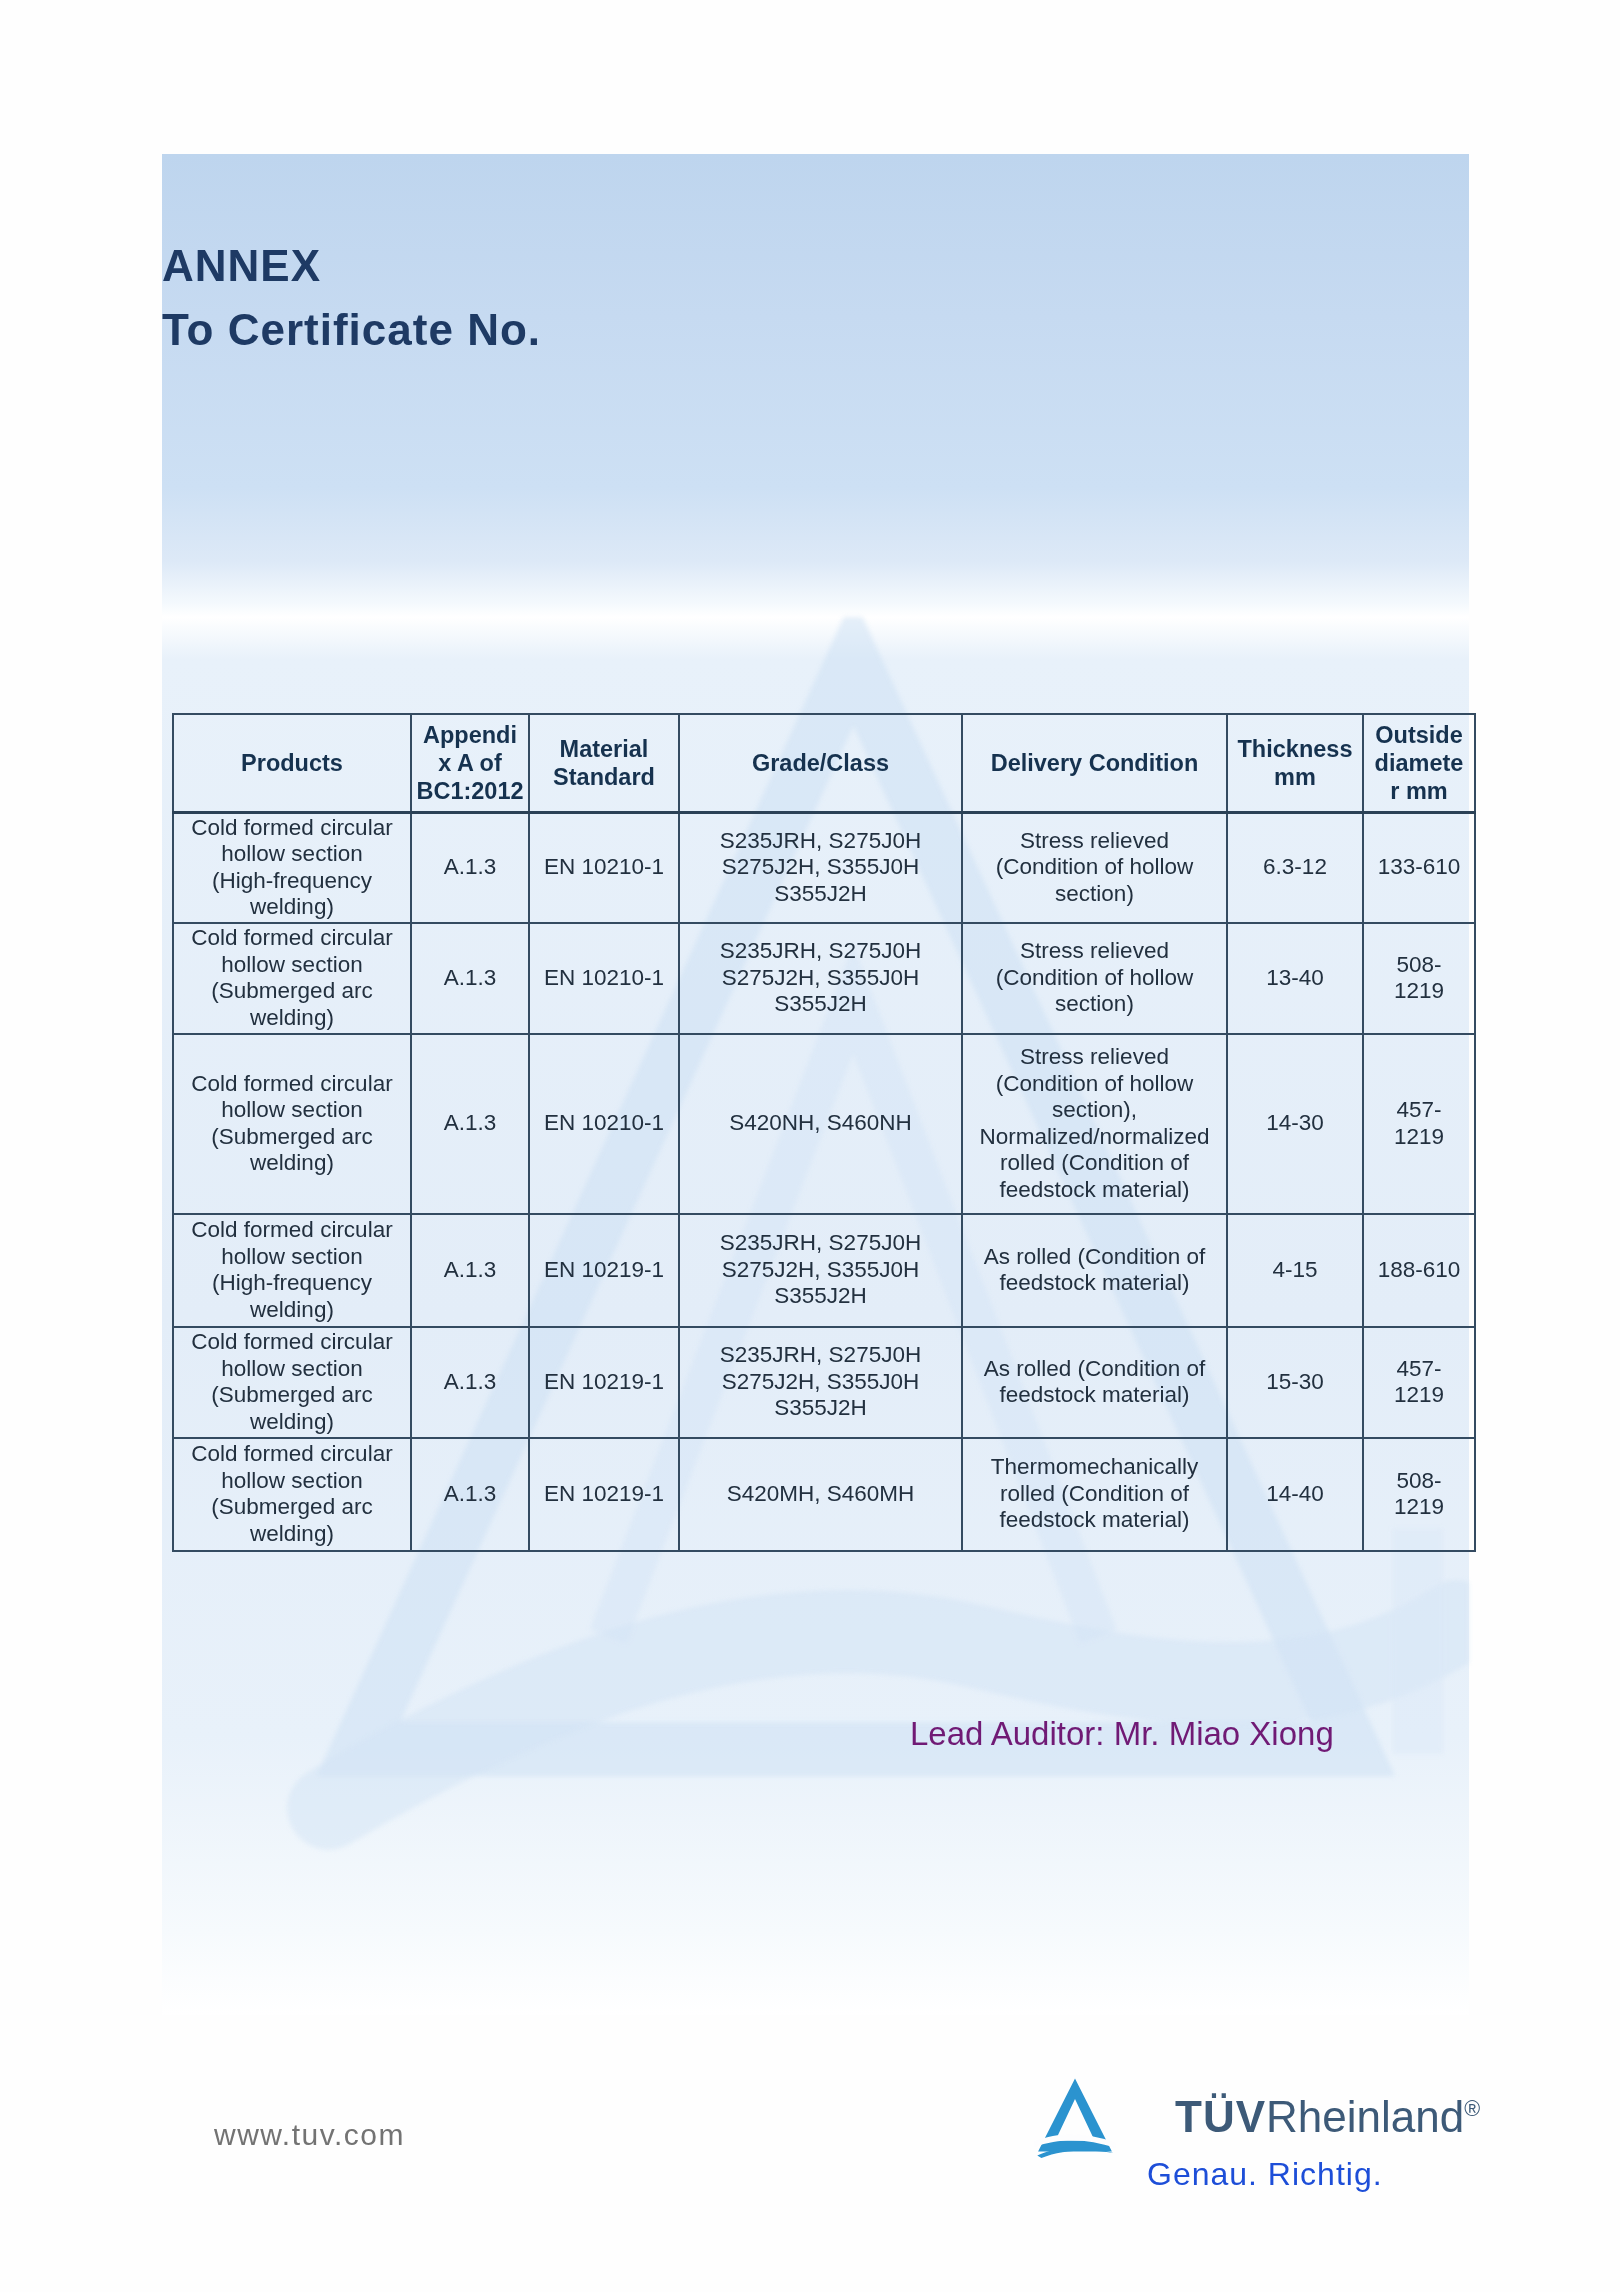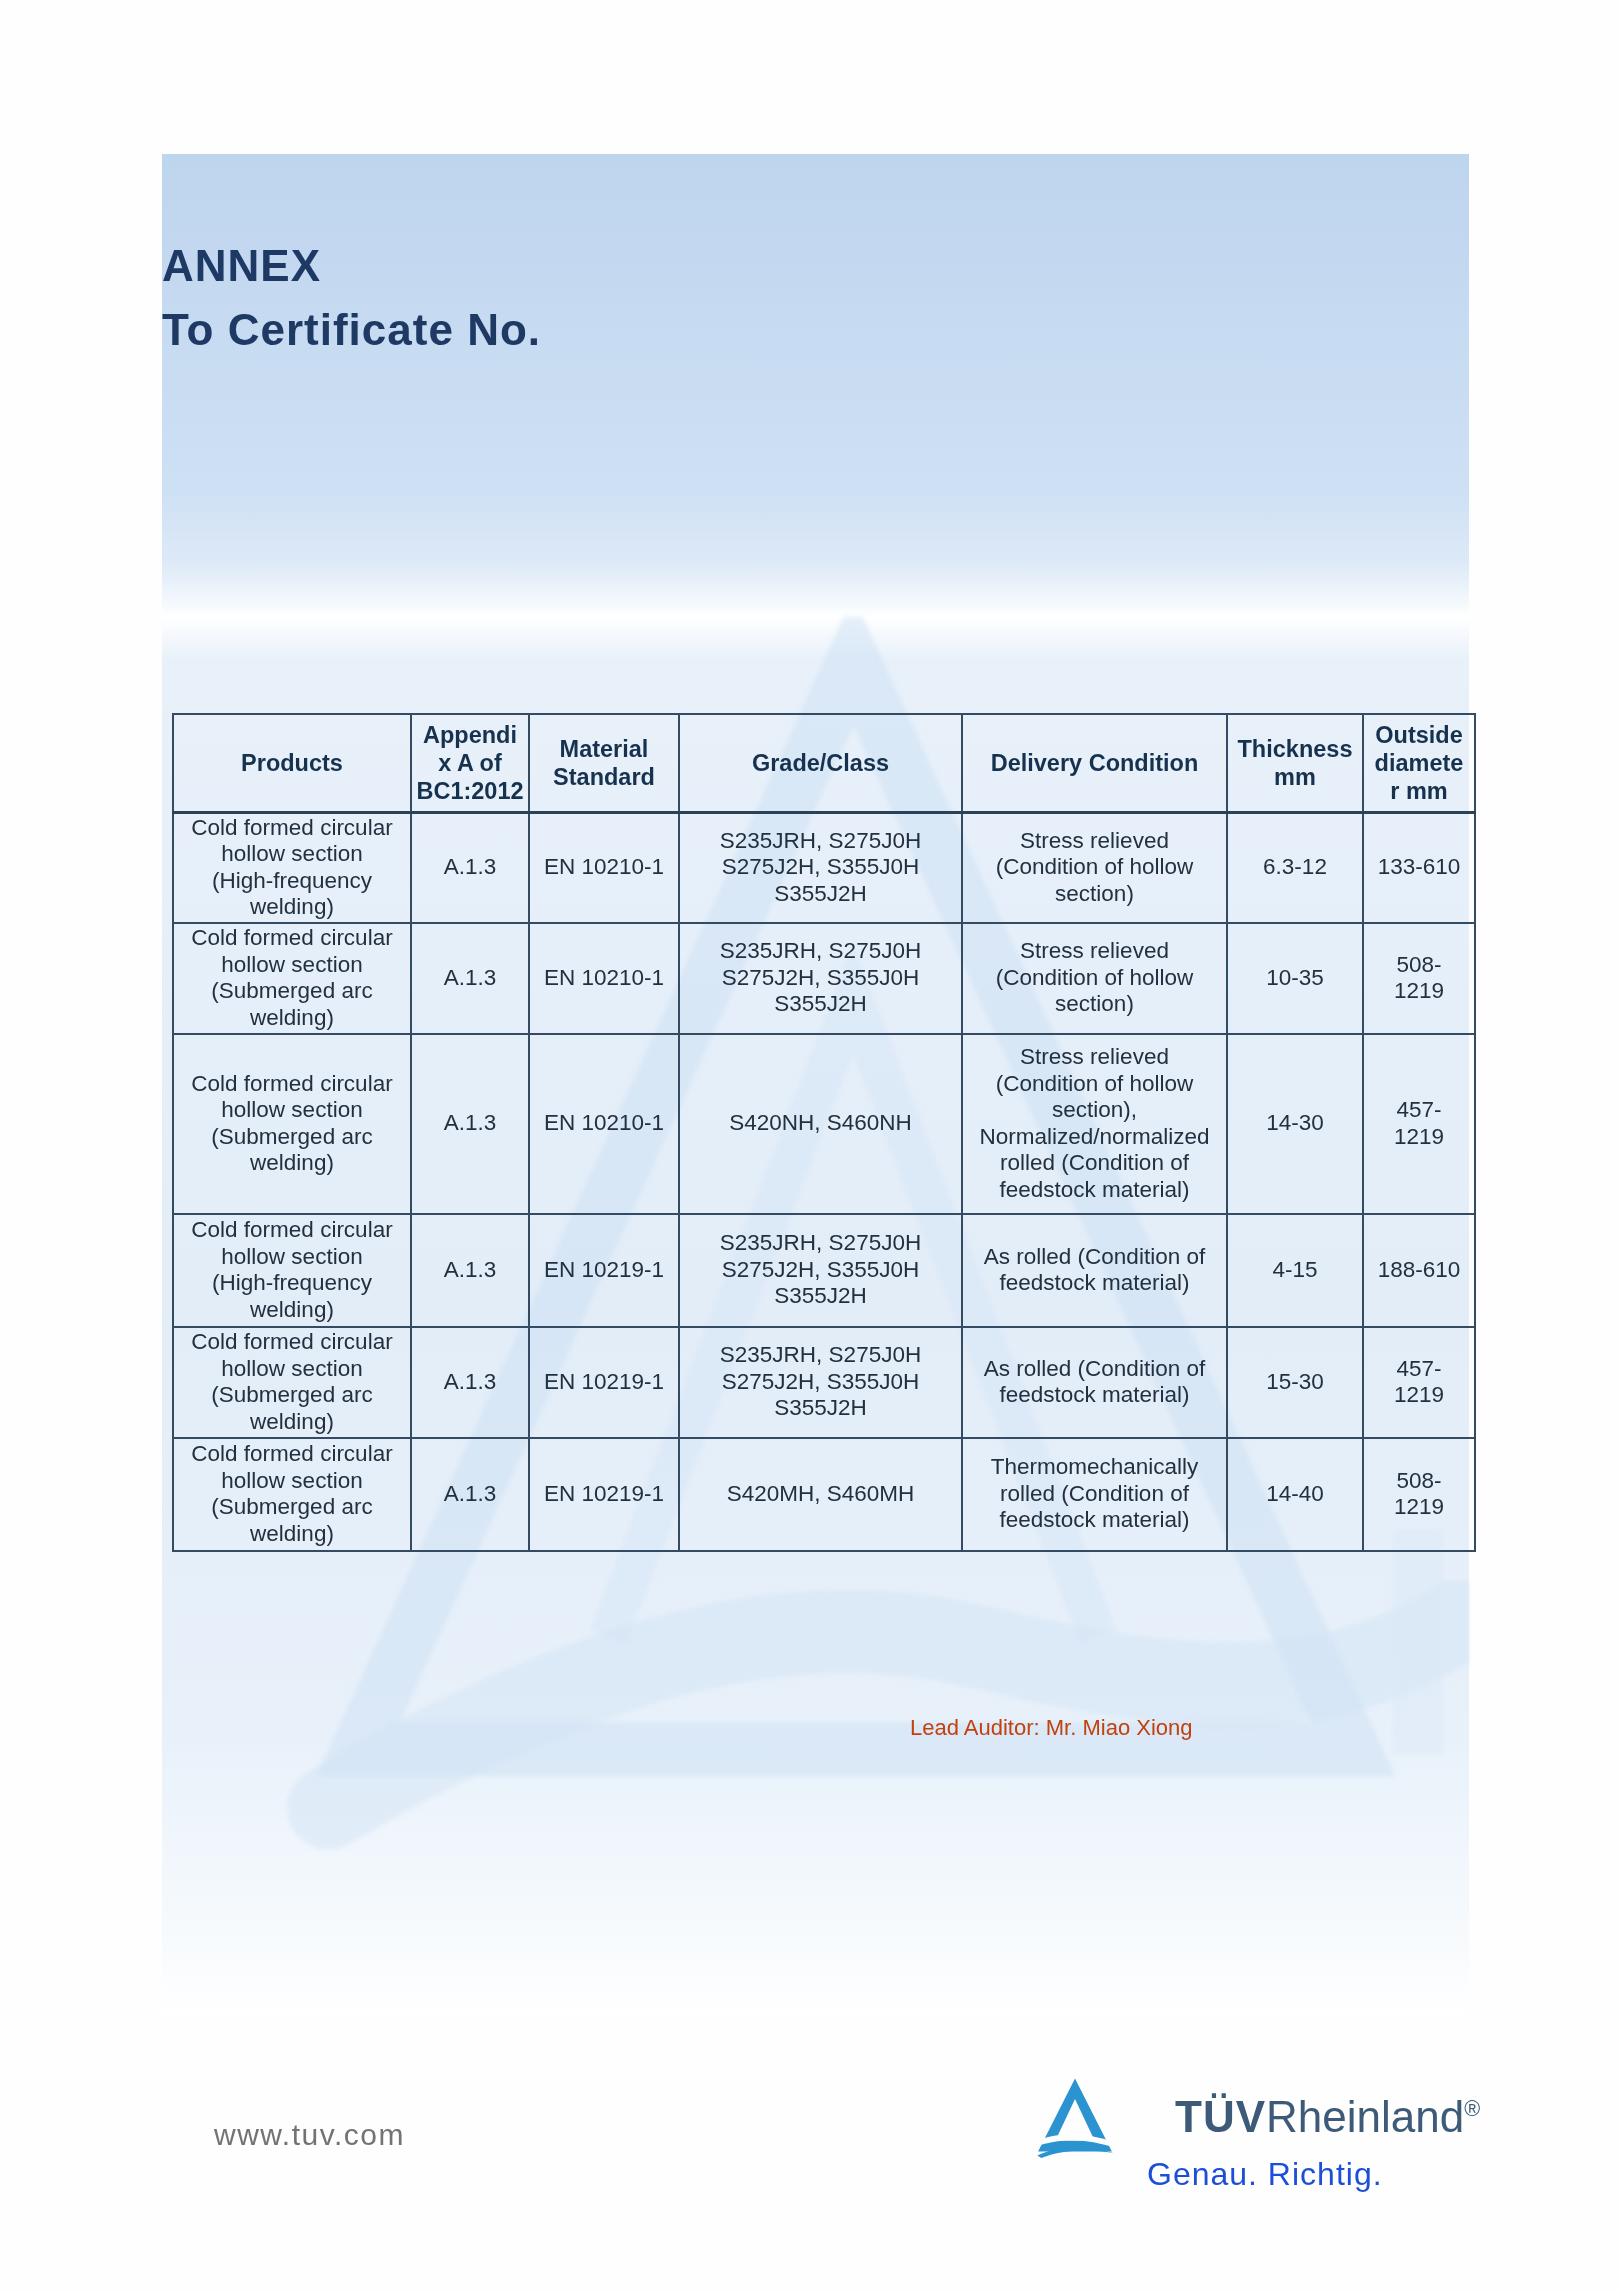--- a/index.html
+++ b/index.html
@@ -44,21 +44,21 @@
   table.cert th{
     font-size:23.5px;font-weight:bold;line-height:28px;color:#16324f;
     border-bottom:3.9px solid #2b4156;
   }
   table.cert td{
     font-size:22.5px;line-height:26.5px;color:#22303f;
   }
   
   .lead-auditor{
     position:absolute;left:910px;top:1715px;
-    font-size:22px;color:#c2410c;
+    font-size:33px;color:#701a75;
   }
   
   .website{
     position:absolute;left:214px;top:2118px;
     font-size:30px;letter-spacing:1.5px;color:#737373;
   }
   .logo-triangle{
     position:absolute;left:1034px;top:2074px;width:82px;height:86px;
   }
   .brand-line{
@@ -144,21 +144,21 @@
 (Submerged arc
 welding)</td>
         <td>A.1.3</td>
         <td>EN 10210-1</td>
         <td>S235JRH, S275J0H
 S275J2H, S355J0H
 S355J2H</td>
         <td>Stress relieved
 (Condition of hollow
 section)</td>
-        <td>10-35</td>
+        <td>13-40</td>
         <td>508-
 1219</td>
       </tr>
       <tr style="height:180px">
         <td>Cold formed circular
 hollow section
 (Submerged arc
 welding)</td>
         <td>A.1.3</td>
         <td>EN 10210-1</td>

